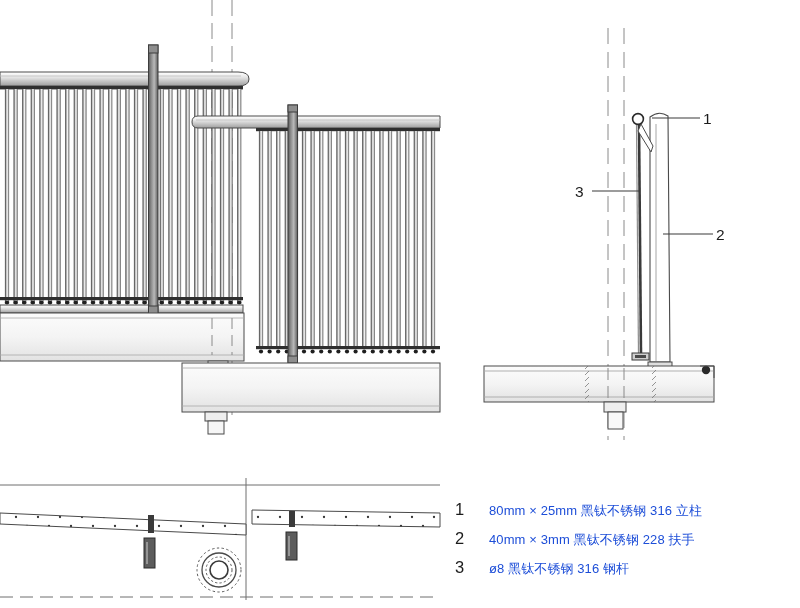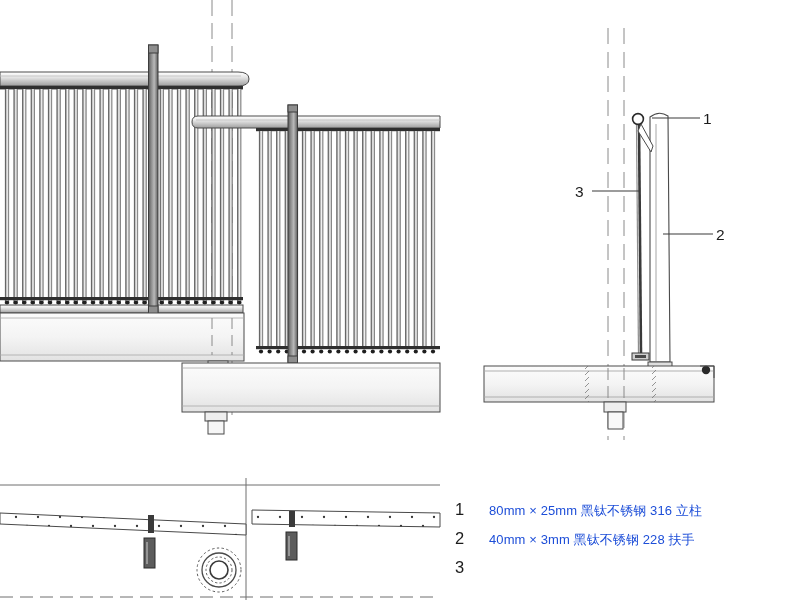--- a/index.html
+++ b/index.html
@@ -405,16 +405,17 @@
     <div class="legend-row">
       <div class="legend-num">1</div>
       <div class="legend-text">80mm × 25mm 黑钛不锈钢 316 立柱</div>
     </div>
     <div class="legend-row">
       <div class="legend-num">2</div>
       <div class="legend-text">40mm × 3mm 黑钛不锈钢 228 扶手</div>
     </div>
     <div class="legend-row">
       <div class="legend-num">3</div>
+      <div class="legend-text">ø8 黑钛不锈钢 316 钢杆</div>
     </div>
   </div>
 
 </div>
 
 </body></html>

